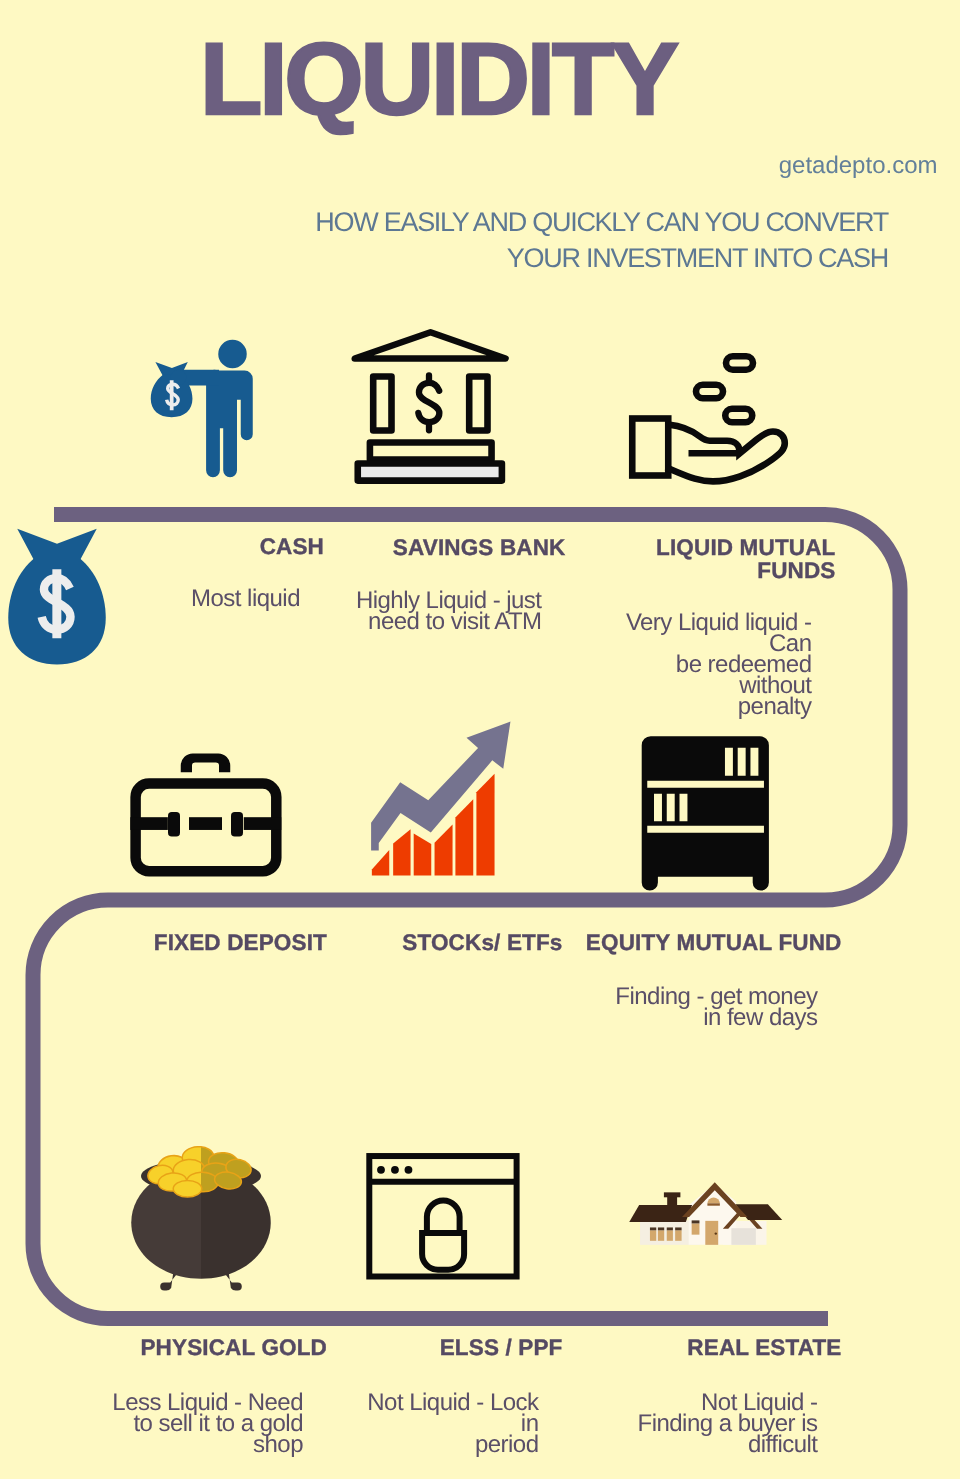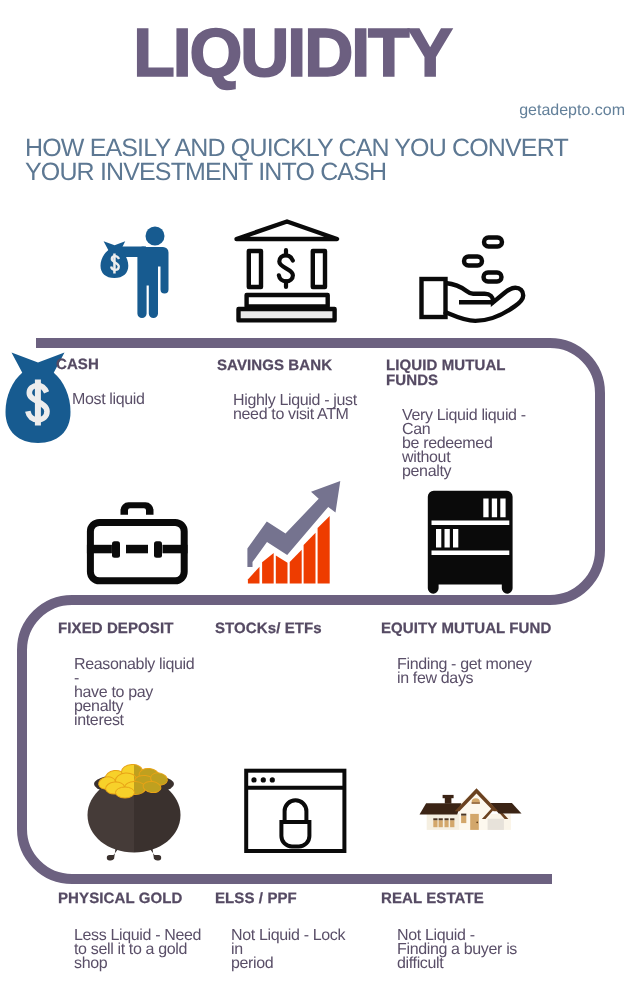--- a/index.html
+++ b/index.html
@@ -1,33 +1,33 @@
 <!DOCTYPE html>
 <html><head>
 <meta charset="utf-8">
 <title>Liquidity Infographic</title>
 <style>
   html,body{margin:0;padding:0;}
   body{width:640px;height:986px;background:#EAEAEA;
        font-family:"Liberation Sans",sans-serif;overflow:hidden;position:relative;
        -webkit-font-smoothing:antialiased;text-rendering:geometricPrecision;}
-  #page{position:absolute;left:0;top:0;width:640px;height:986px;background:#ffffff;}
+  #page{position:absolute;left:0;top:0;width:640px;height:986px;background:#fef9c3;}
   .abs{position:absolute;}
 
   #title{left:-4px;top:19px;width:592px;text-align:center;color:#6C5F80;
          font-weight:bold;font-size:68px;line-height:68px;letter-spacing:-2.1px;
          -webkit-text-stroke:1.7px #6C5F80;}
   #website{left:0;top:103px;width:625px;text-align:right;color:#63809A;
            font-size:16px;line-height:16px;}
-  #subtitle{left:0;top:136px;width:592px;text-align:left;color:#5D7893;
-            font-size:25px;line-height:24.3px;letter-spacing:-0.85px;white-space:pre-line;margin-left:25px;}
+  #subtitle{left:0;top:136px;width:592px;text-align:right;color:#5D7893;
+            font-size:18px;line-height:24.3px;letter-spacing:-0.85px;white-space:pre-line;}
 
   svg.layer{position:absolute;left:0;top:0;width:640px;height:986px;}
 
-  .cell{position:absolute;text-align:left;}
+  .cell{position:absolute;text-align:right;}
   .cell .hd{color:#554A63;font-weight:bold;font-size:15px;line-height:14.5px;
             letter-spacing:.1px;white-space:pre-line;margin:0;
             -webkit-text-stroke:0.25px #554A63;}
   .cell .ds{color:#5A4F68;font-size:16px;line-height:14px;white-space:pre-line;
             margin:16px;letter-spacing:-0.35px;}
 </style>
 </head>
 <body>
 
 <div id="page">
@@ -227,25 +227,20 @@
 FUNDS</div>
   </div>
   <div class="cell" style="left:386px;top:393.4px;width:171px">
     <div class="ds">Very Liquid liquid - Can
 be redeemed without
 penalty</div>
   </div>
   <div class="cell" style="left:58px;top:622.1px;width:160px">
     <div class="hd">FIXED DEPOSIT</div>
   </div>
-  <div class="cell" style="left:58px;top:642.4px;width:160px">
-    <div class="ds">Reasonably liquid -
-have to pay penalty
-interest</div>
-  </div>
   <div class="cell" style="left:215px;top:621.9px;width:160px">
     <div class="hd">STOCKs/ ETFs</div>
   </div>
   <div class="cell" style="left:381px;top:621.9px;width:180px">
     <div class="hd">EQUITY MUTUAL FUND</div>
   </div>
   <div class="cell" style="left:381px;top:642.4px;width:180px">
     <div class="ds">Finding - get money
 in few days</div>
   </div>

